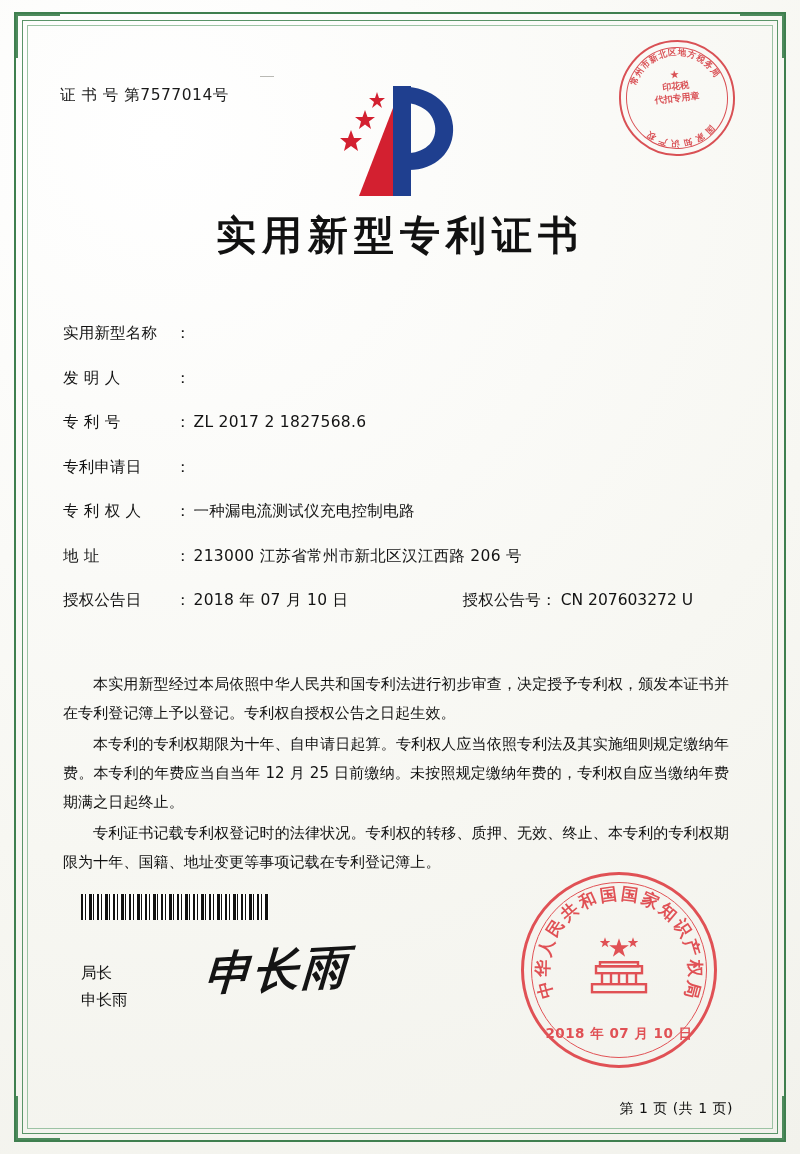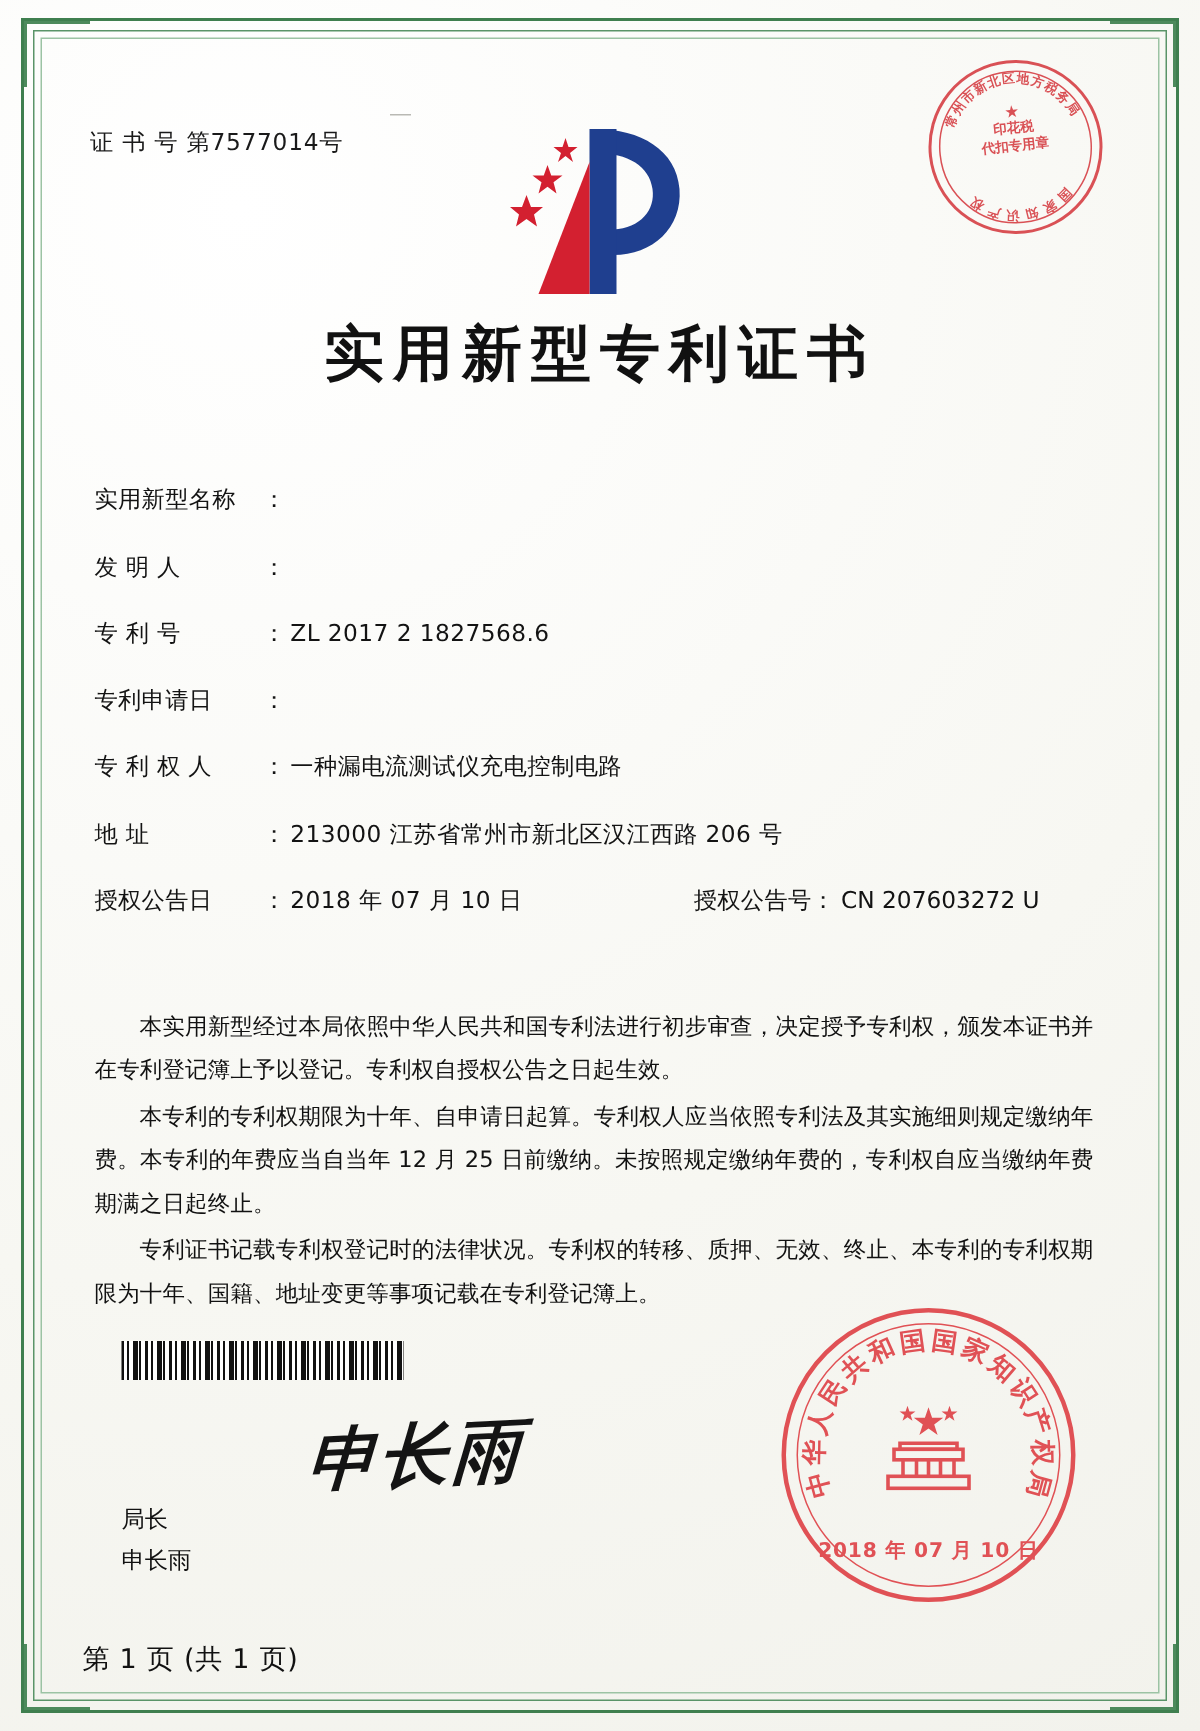--- a/index.html
+++ b/index.html
@@ -215,21 +215,21 @@
         #111 0px, #111 2px, #fff 2px, #fff 4px,
         #111 4px, #111 5px, #fff 5px, #fff 8px,
         #111 8px, #111 11px, #fff 11px, #fff 12px,
         #111 12px, #111 13px, #fff 13px, #fff 16px);
   }
 
   
   .sig-block {
     position: absolute;
     left: 26px;
-    top: 960px;
+    top: 920px;
     font-size: 15.5px;
     color: #111;
     line-height: 27px;
   }
   .signature-script {
     position: absolute;
     left: 150px;
     top: 900px;
     font-family: "DejaVu Serif", "Liberation Serif", serif;
     font-size: 46px;
@@ -282,24 +282,24 @@
     bottom: 22px;
     text-align: center;
     font-size: 13.5px;
     font-weight: bold;
     letter-spacing: 0.5px;
   }
 
   
   .footer {
     position: absolute;
-    left: 0; right: 0;
+    left: 0; right: 12px;
     bottom: 6px;
-    text-align: left;
-    font-size: 18px;
+    text-align: right;
+    font-size: 14px;
     color: #111;
     letter-spacing: 0.5px;
   }
 
   
   .artifact {
     position: absolute;
     left: 205px;
     top: 36px;
     width: 14px;

